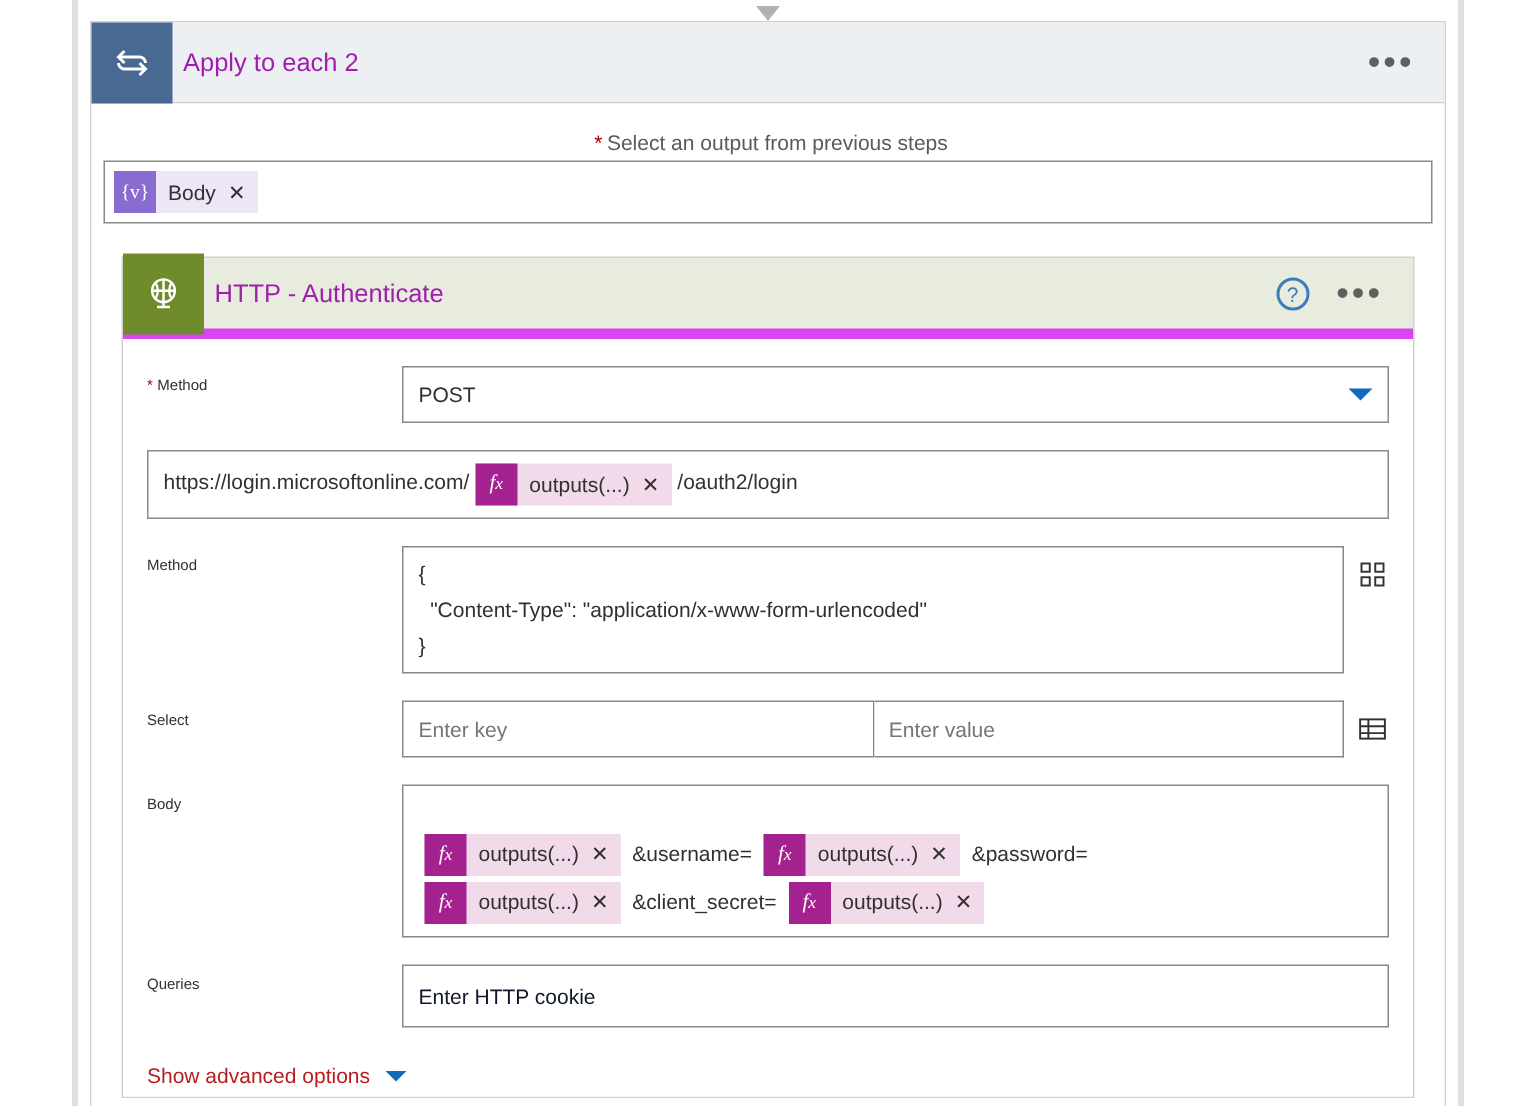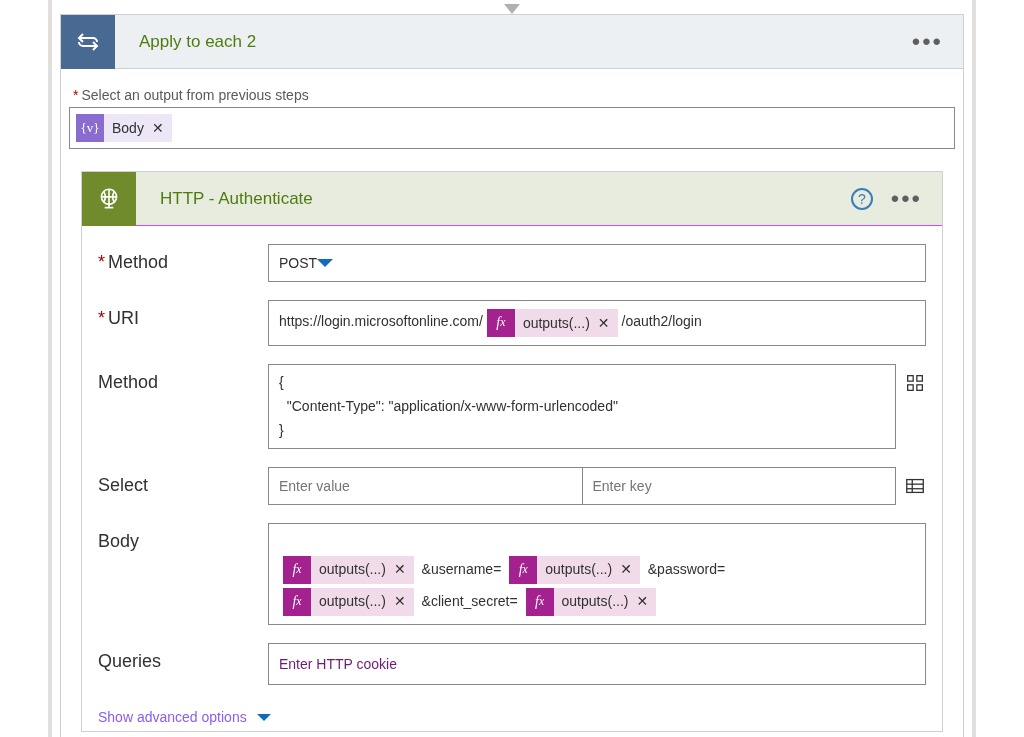--- a/index.html
+++ b/index.html
@@ -47,23 +47,23 @@
     width: 54px;
     height: 54px;
     background: #486991;
     display: flex;
     align-items: center;
     justify-content: center;
   }
   .header-icon-box svg { width: 24px; height: 24px; }
   .header-title {
     flex: 1;
-    padding: 0 24px;
+    padding: 0 7px;
     font-size: 17px;
-    color: #4d7c0f;
+    color: #a21caf;
   }
   .header-actions {
     display: flex;
     align-items: center;
     gap: 18px;
     padding-right: 20px;
   }
   .dots {
     font-size: 24px;
     letter-spacing: 2px;
@@ -91,20 +91,21 @@
   .required-star {
     color: #a80000;
     margin-right: 3px;
   }
   .select-output-label {
     font-size: 14px;
     color: #5a5a5a;
     display: block;
     margin-bottom: 4px;
     padding-left: 4px;
+    text-align: center;
   }
   .output-box {
     border: 1px solid #888;
     padding: 6px;
     min-height: 40px;
     display: flex;
     align-items: center;
     gap: 6px;
   }
   .token {
@@ -158,21 +159,21 @@
   .inner-card {
     margin-top: 22px;
     border: 1px solid #d0d0d0;
     margin-left: 12px;
     margin-right: 12px;
   }
   .inner-header {
     display: flex;
     align-items: center;
     background: #e8ecde;
-    border-bottom: 1px solid #d946ef;
+    border-bottom: 7px solid #d946ef;
     height: 54px;
   }
   .inner-icon-box {
     width: 54px;
     height: 54px;
     background: #6f8b2c;
     display: flex;
     align-items: center;
     justify-content: center;
   }
@@ -182,21 +183,21 @@
     background: #ffffff;
   }
   .form-row {
     display: flex;
     align-items: flex-start;
     margin-bottom: 18px;
   }
   .form-label {
     width: 170px;
     padding-top: 8px;
-    font-size: 18px;
+    font-size: 10px;
     color: #323130;
   }
   .form-control {
     flex: 1;
     position: relative;
     display: flex;
     align-items: flex-start;
     gap: 8px;
   }
   .input-box {
@@ -213,21 +214,21 @@
     display: block;
     line-height: 1.7;
   }
   .input-box select, .select-box {
     flex: 1;
     border: 1px solid #888;
     height: 38px;
     padding: 0 10px;
     display: flex;
     align-items: center;
-    justify-content: flex-start;
+    justify-content: space-between;
     font-size: 14px;
   }
   .chevron {
     width: 0; height: 0;
     border-left: 8px solid transparent;
     border-right: 8px solid transparent;
     border-top: 8px solid #0f6cbd;
   }
   .headers-text {
     white-space: pre;
@@ -248,24 +249,24 @@
   .kv-pair input + input {
     border-left: none;
   }
   .side-icon {
     width: 22px; height: 22px;
     color: #323130;
     cursor: pointer;
     margin-top: 8px;
   }
   .placeholder {
-    color: #701a75;
+    color: #0f172a;
   }
   .show-advanced {
-    color: #8b5cf6;
+    color: #b91c1c;
     font-size: 14px;
     cursor: pointer;
     display: inline-flex;
     align-items: center;
     gap: 10px;
     margin-top: 6px;
   }
   .show-advanced .chev-small {
     width: 0; height: 0;
     border-left: 7px solid transparent;
@@ -339,21 +340,20 @@
             <div class="form-control">
               <div class="select-box">
                 <span>POST</span>
                 <span class="chevron"></span>
               </div>
             </div>
           </div>
 
           
           <div class="form-row">
-            <div class="form-label"><span class="required-star">*</span><span>URI</span></div>
             <div class="form-control">
               <div class="input-box">
                 <span>https://login.microsoftonline.com/</span>
                 <span class="fx-token">
                   <span class="fx-icon">f<sub>x</sub></span>
                   <span>outputs(...)</span>
                   <span class="token-close">✕</span>
                 </span>
                 <span>/oauth2/login</span>
               </div>
@@ -378,22 +378,22 @@
                 </svg>
               </span>
             </div>
           </div>
 
           
           <div class="form-row">
             <div class="form-label">Select</div>
             <div class="form-control">
               <div class="kv-pair">
+                <input type="text" placeholder="Enter key" style="">
                 <input type="text" placeholder="Enter value" style="">
-                <input type="text" placeholder="Enter key" style="">
               </div>
               <span class="side-icon">
                 <svg viewBox="0 0 24 24" fill="none" stroke="#323130" stroke-width="1.4">
                   <rect x="3" y="5" width="18" height="14"></rect>
                   <line x1="3" y1="10" x2="21" y2="10"></line>
                   <line x1="3" y1="15" x2="21" y2="15"></line>
                   <line x1="9" y1="5" x2="9" y2="19"></line>
                 </svg>
               </span>
             </div>

